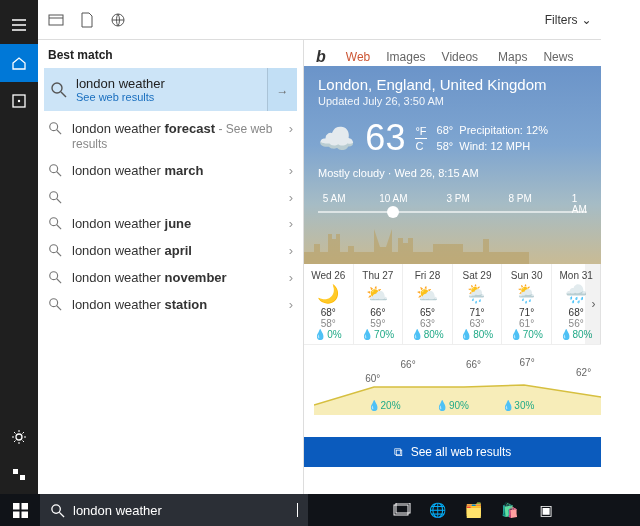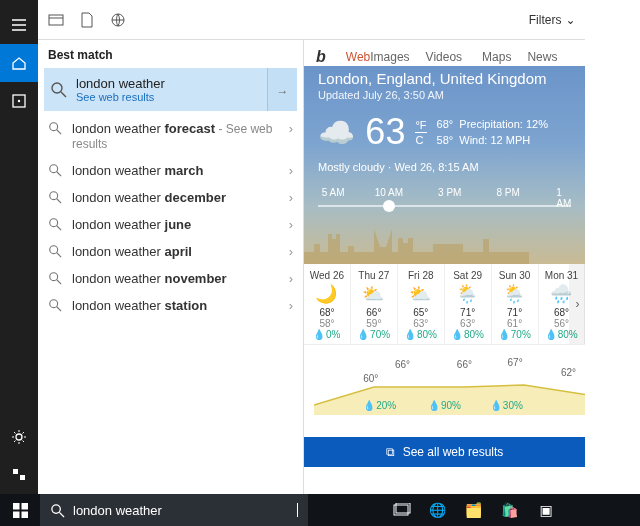--- a/index.html
+++ b/index.html
@@ -25,21 +25,21 @@
 .sugg{padding:6px 10px;display:flex;position:relative;cursor:pointer;font-size:13px;color:#333}
 .sugg .sicon{color:#777;margin-right:10px;font-size:13px}
 .sugg .chev{position:absolute;right:10px;color:#999}
 .sugg b{font-weight:600}
 .sugg .ext{color:#888;font-size:12px}
 .right{flex:1;position:relative;background:#fff;overflow:hidden}
 .tabs{display:flex;align-items:center;gap:16px;padding:8px 12px 0;font-size:12px;color:#666}
 .tabs .logo{font-weight:600;font-size:16px;color:#333;font-style:italic;margin-right:4px}
 .tabs .tab.active{color:#c53;border-bottom:2px solid #d64;padding-bottom:4px}
 .tabs .tab{padding-bottom:6px;cursor:pointer}
-.card{position:relative;height:198px;background:linear-gradient(#6b94c9,#7ea5d0 40%,#a6bcc5 70%,#c9bb94);color:#fff;padding:4px 14px}
+.card{position:relative;height:198px;background:linear-gradient(#6b94c9,#7ea5d0 40%,#a6bcc5 70%,#c9bb94);color:#fff;padding:10px 14px}
 .card .loc{font-size:15px}
 .card .upd{font-size:11px;opacity:.9;margin-top:2px}
 .cur{display:flex;align-items:center;margin-top:10px;gap:10px}
 .cur .wicon{font-size:30px}
 .cur .temp{font-size:36px;font-weight:300}
 .cur .unit{font-size:11px;line-height:14px}
 .cur .unit .f{border-bottom:1px solid #fff}
 .cur .smalls{font-size:11px;line-height:16px}
 .cond{font-size:11px;margin-top:8px}
 .slider{position:relative;margin-top:14px;height:30px}
@@ -168,21 +168,20 @@
               <span><span>london weather </span><b>march</b><span class="ext"></span></span>
               <span class="chev">›</span>
             </div>
             <div class="sugg">
               <span class="sicon">
                 <svg width="14" height="14" viewBox="0 0 16 16" fill="none">
                   <circle cx="6.5" cy="6.5" r="4.5" stroke="#777" stroke-width="1.3"></circle>
                   <path d="M10 10l5 5" stroke="#777" stroke-width="1.3"></path>
                 </svg>
               </span>
-              <span><span>london weather </span><b>december</b><span class="ext"></span></span>
               <span class="chev">›</span>
             </div>
             <div class="sugg">
               <span class="sicon">
                 <svg width="14" height="14" viewBox="0 0 16 16" fill="none">
                   <circle cx="6.5" cy="6.5" r="4.5" stroke="#777" stroke-width="1.3"></circle>
                   <path d="M10 10l5 5" stroke="#777" stroke-width="1.3"></path>
                 </svg>
               </span>
               <span><span>london weather </span><b>june</b><span class="ext"></span></span>
@@ -217,21 +216,21 @@
               </span>
               <span><span>london weather </span><b>station</b><span class="ext"></span></span>
               <span class="chev">›</span>
             </div>
           </div>
       </div>
 
       <div class="right">
         <div class="tabs">
           <span class="logo">b</span>
-          <span id="btabs"><span class="tab active" style="">Web</span><span class="tab" style="margin-right: 16px;">Images</span><span class="tab" style="margin-right: 20px;">Videos</span><span class="tab" style="margin-right: 16px;">Maps</span><span class="tab" style="margin-right: 16px;">News</span></span>
+          <span id="btabs"><span class="tab active" style="margin-right: 16px;">Web</span><span class="tab" style="margin-right: 16px;">Images</span><span class="tab" style="margin-right: 20px;">Videos</span><span class="tab" style="margin-right: 16px;">Maps</span><span class="tab" style="margin-right: 16px;">News</span></span>
         </div>
         <div class="card">
           <div class="loc">London, England, United Kingdom</div>
           <div class="upd">Updated July 26, 3:50 AM</div>
           <div class="cur">
             <span class="wicon">☁️</span>
             <span class="temp">63</span>
             <span class="unit">
                 <div class="f">°F</div>
                 <div>C</div>

